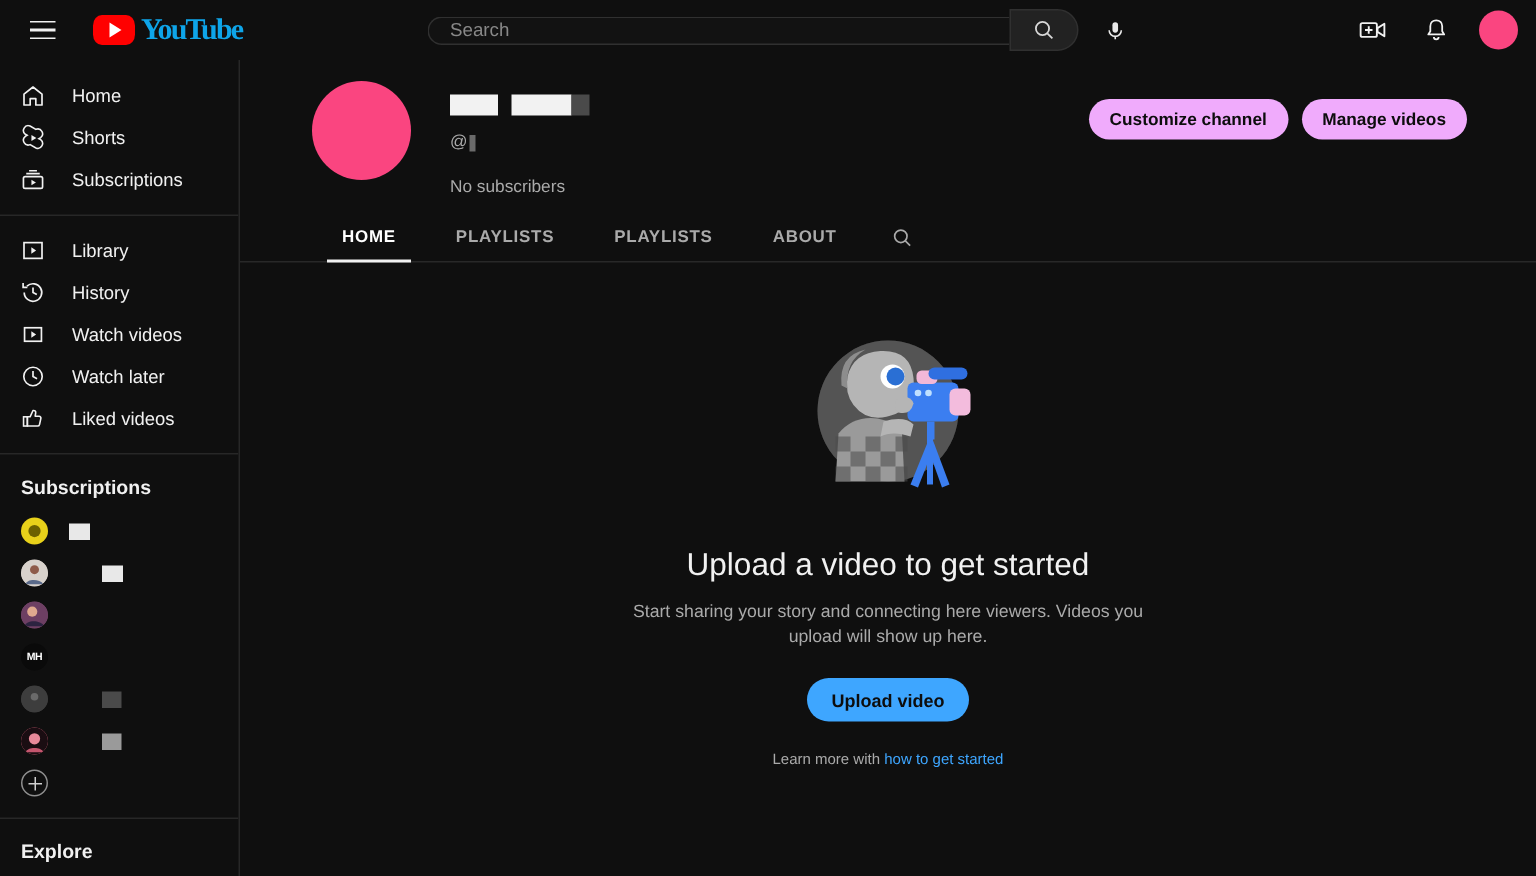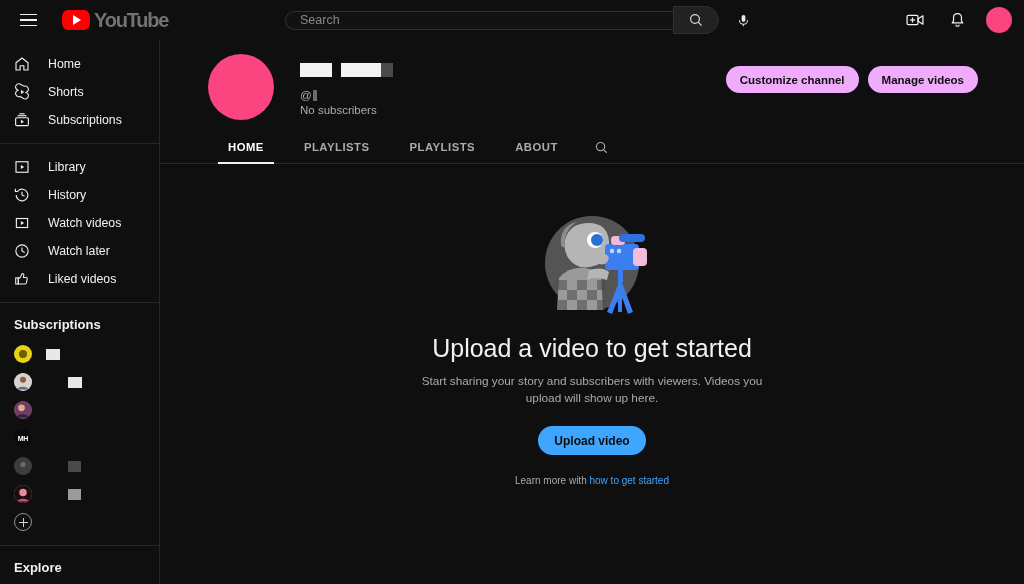--- a/index.html
+++ b/index.html
@@ -31,21 +31,21 @@
     display:flex; align-items:center; justify-content:center; margin-right: 4px;
   }
   .yt-play i {
     display:block; width:0; height:0;
     border-left: 8px solid #fff;
     border-top: 5px solid transparent;
     border-bottom: 5px solid transparent;
     margin-left: 2px;
   }
   .yt-word {
-    font-size: 20px; font-weight: bold; letter-spacing: -1.2px; color: #737373;
+    font-size: 20px; font-weight: bold; letter-spacing: -1.2px; color: #0ea5e9; font-family: Liberation Serif, serif;
   }
 
   .search-wrap {
     position: absolute; left: 285px; top: 6px;
     display: flex; align-items: center;
   }
   .search-box {
     width: 388px; height: 19px;
     background: #121212;
     border: 1px solid #303030;
@@ -128,21 +128,21 @@
   
   #content {
     position: absolute; left: 160px; top: 40px;
     width: 864px; height: 544px; background: #0f0f0f; overflow: hidden;
   }
   .ch-header { display: flex; align-items: flex-start; padding: 14px 0 0 48px; position: relative; }
   .ch-avatar { width: 66px; height: 66px; border-radius: 50%; background: #fa4580; flex: 0 0 66px; }
   .ch-meta { margin-left: 26px; padding-top: 8px; }
   .ch-name-row { display: flex; gap: 9px; align-items: center; height: 16px; }
   .ch-handle { font-size: 11.5px; color: #aaa; margin-top: 11px; display:flex; align-items:center; gap:1px; }
-  .ch-subs { font-size: 11.5px; color: #aaa; margin-top: 3px; }
+  .ch-subs { font-size: 11.5px; color: #aaa; margin-top: 18px; }
   .ch-actions { position: absolute; right: 46px; top: 26px; display: flex; gap: 9px; }
   .pill-btn {
     background: #f0abfc; color: #0d0d0d;
     font-size: 11.5px; font-weight: bold;
     border: none; border-radius: 16px;
     height: 27px; padding: 0 14px; cursor: pointer;
     font-family: "Liberation Sans", sans-serif;
   }
 
   
@@ -163,21 +163,21 @@
   }
   .tab-search { padding: 0 16px; cursor: pointer; display:flex; align-items:center; height:30px; }
   .tabs-divider { height: 1px; background: #282828; margin-top: 1px; }
 
   
   .empty {
     display: flex; flex-direction: column; align-items: center;
     padding-top: 36px;
   }
   .illus { width: 126px; height: 126px; display:block; }
-  .empty-title { font-size: 25px; color: #f1f1f1; margin-top: 8px; }
+  .empty-title { font-size: 21px; color: #f1f1f1; margin-top: 28px; }
   .empty-sub {
     font-size: 11.8px; color: #aaaaaa; text-align: center;
     margin-top: 10px; width: 344px; line-height: 1.45;
   }
   .upload-btn {
     margin-top: 19px; background: #3ea6ff; color: #0d0d0d;
     font-size: 12px; font-weight: bold; border: none;
     border-radius: 16px; height: 29px; padding: 0 16px; cursor: pointer;
     font-family: "Liberation Sans", sans-serif;
   }
@@ -459,19 +459,19 @@
       <circle cx="90" cy="51" r="2.2" fill="#bfe0ff"></circle>
 
       <path d="M70 54 q8-2 10 4 q-2 8-10 6 q-5-5 0-10z" fill="#b5b5b5"></path>
 
       <rect x="89" y="70" width="5" height="12" fill="#3b7ef0"></rect>
       <path d="M91 80 L78 112 l5 2 l11-28z" fill="#3b7ef0"></path>
       <path d="M92 80 L104 112 l-5 2 l-10-28z" fill="#3b7ef0"></path>
       <rect x="89" y="80" width="4" height="32" fill="#3b7ef0"></rect>
     </svg>
     <div class="empty-title">Upload a video to get started</div>
-    <div class="empty-sub">Start sharing your story and subscribers with viewers. Videos you upload will show up here.</div>
+    <div class="empty-sub">Start sharing your story and connecting here viewers. Videos you upload will show up here.</div>
     <button class="upload-btn">Upload video</button>
     <div class="learn">
       <span>Learn more with </span><a>how to get started</a>
     </div>
   </div>
 </div>
 
 </body></html>

